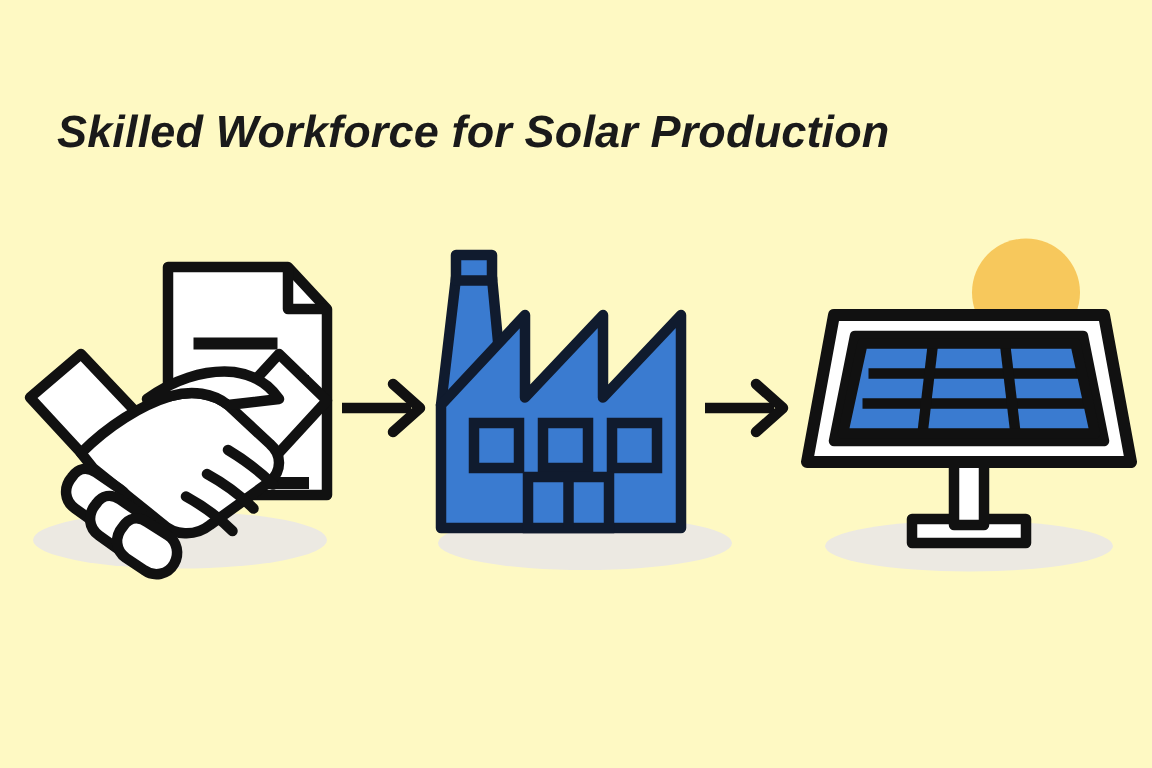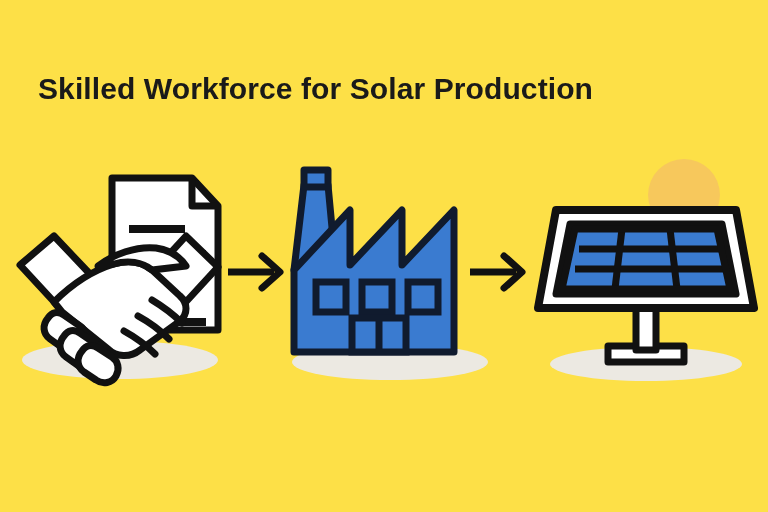--- a/index.html
+++ b/index.html
@@ -61,21 +61,21 @@
     top: 96px;
     width: 72px;
     height: 52px;
   }
   #arrow-1 { left: 222px; }
   #arrow-2 { left: 464px; }
 </style>
 </head>
 <body>
 
-<div id="canvas" style="background: #fde047;">
+<div id="canvas" style="background: #fef9c3; font-style: italic;">
 
   <div id="page-title" style="color: rgb(26, 26, 26);">Skilled Workforce for Solar Production</div>
 
   <div id="flow-row">
 
     <div class="flow-step" id="step-agreement">
       <svg class="step-svg" viewBox="0 0 240 245">
         <ellipse cx="118" cy="210" rx="98" ry="19" fill="#ece9e2"></ellipse>
 
         <g>

